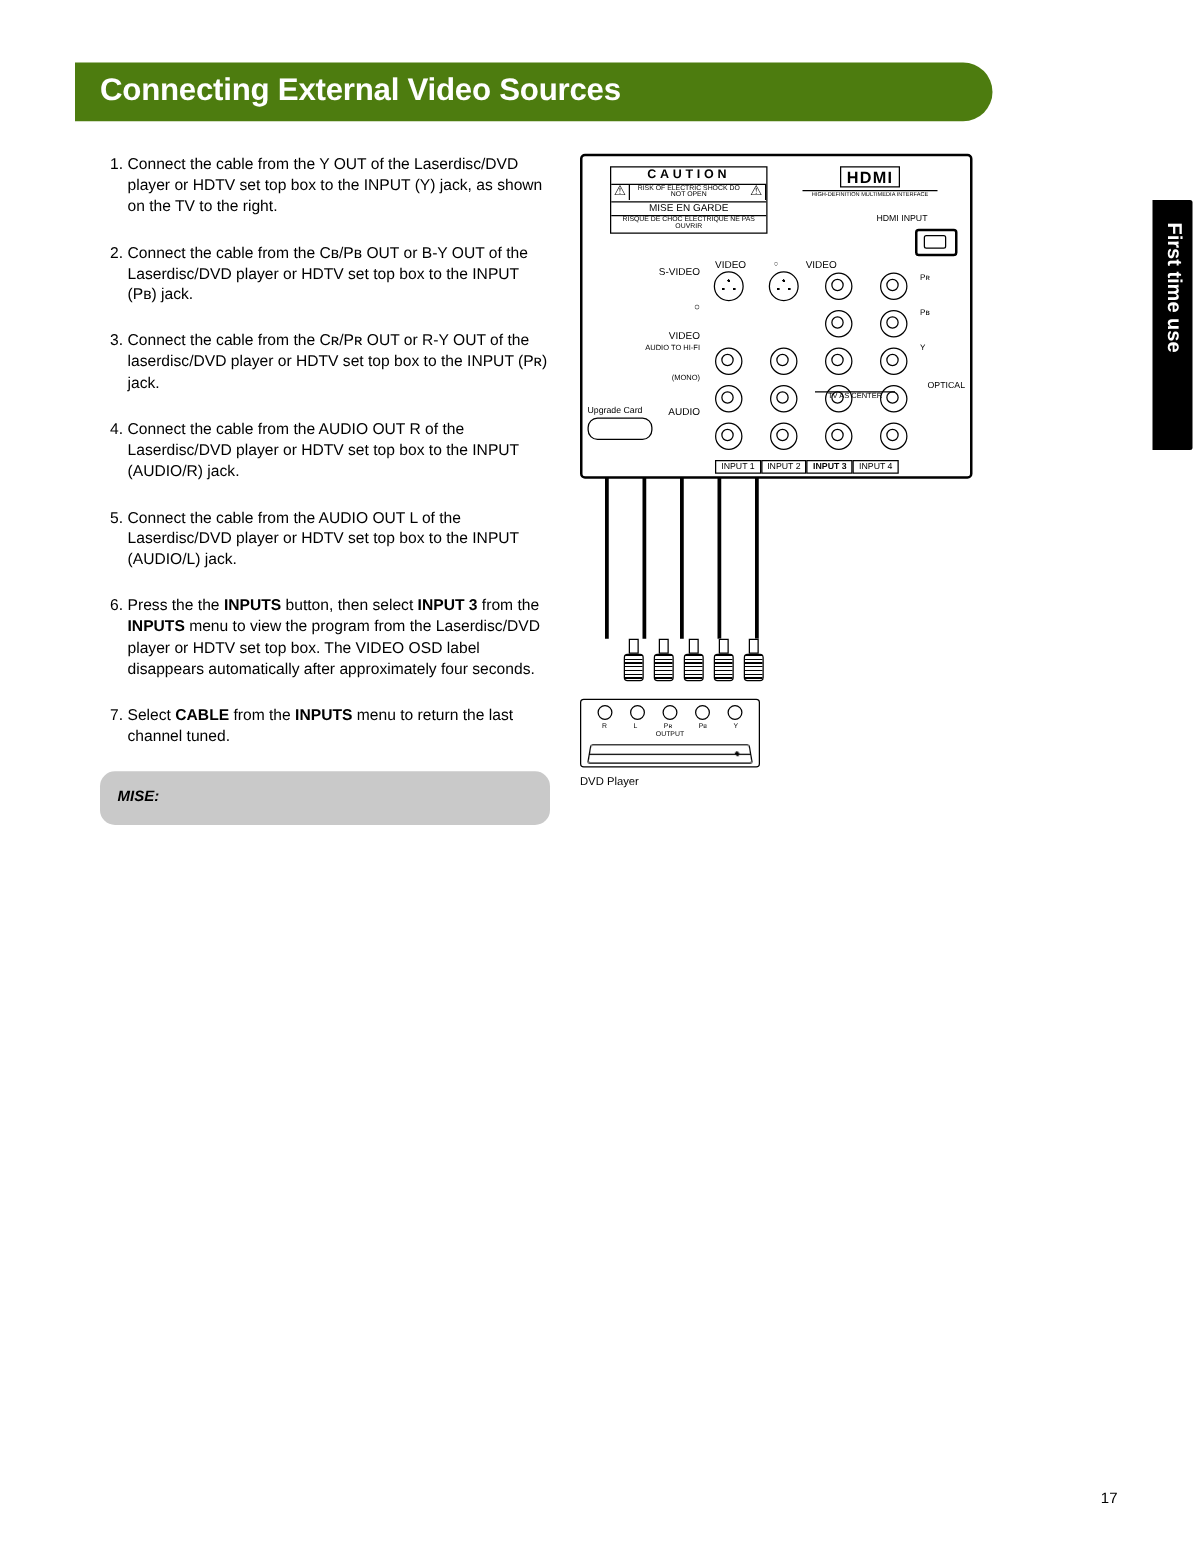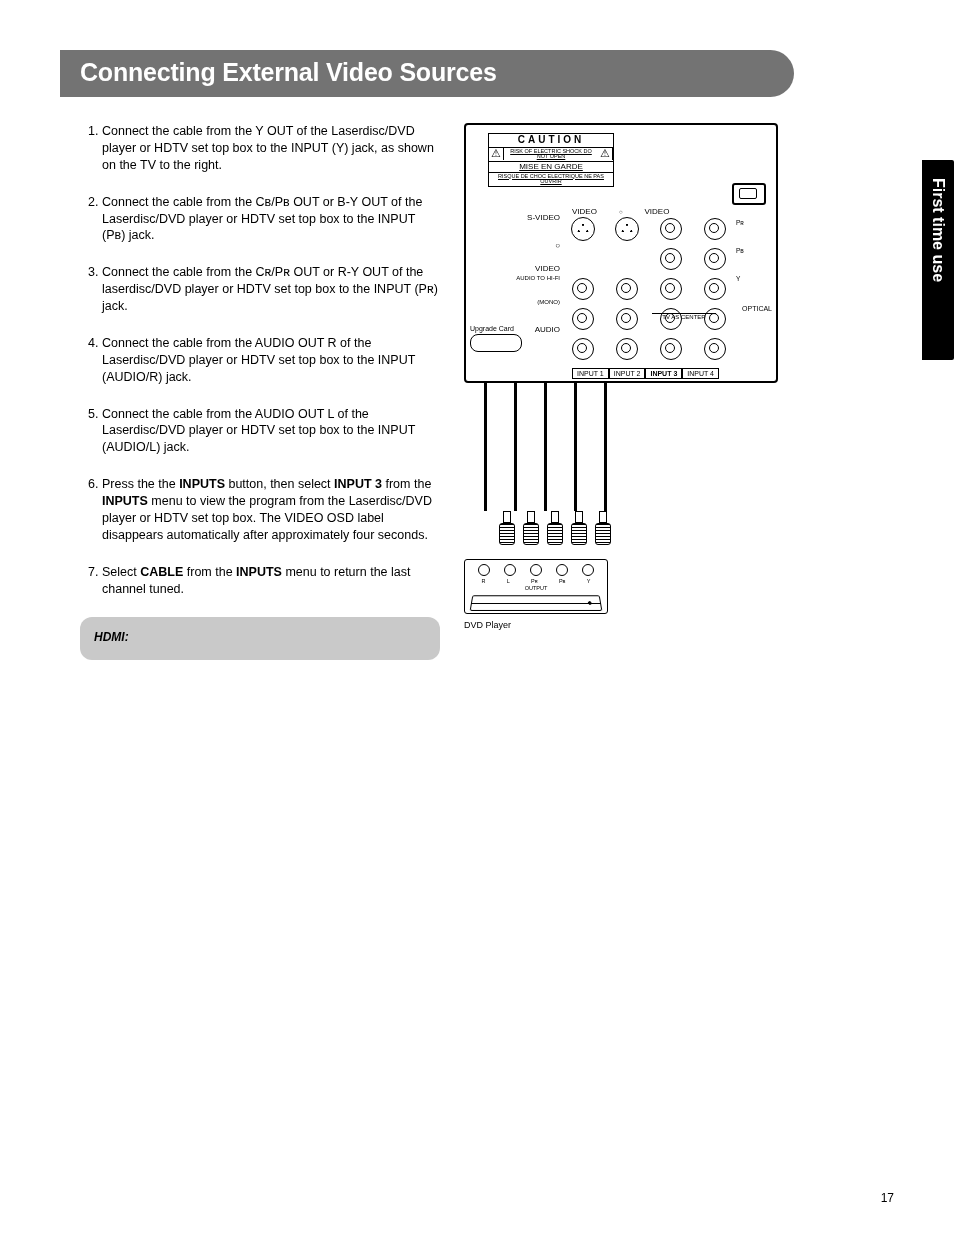--- a/index.html
+++ b/index.html
@@ -13,21 +13,21 @@
     position: relative;
     box-sizing: border-box;
   }
   .page {
     padding: 50px 60px 40px 60px;
     position: relative;
     height: 100%;
     box-sizing: border-box;
   }
   .title-bar {
-    background: #737373;
+    background: #4d7c0f;
     color: #fff;
     font-weight: 900;
     font-size: 25px;
     padding: 8px 30px 10px 20px;
     border-radius: 0 50px 50px 0;
     width: 88%;
     box-sizing: border-box;
     margin-bottom: 26px;
     letter-spacing: -0.2px;
   }
@@ -114,21 +114,20 @@
   .tri {
     width: 14px;
     font-size: 11px;
     border-right: 1px solid #000;
   }
   .caution-text {
     flex: 1;
     font-size: 5.5px;
     line-height: 1;
     padding: 1px;
-    text-decoration: underline;
   }
   .hdmi-box {
     position: absolute;
     top: 8px;
     right: 26px;
     width: 108px;
     text-align: center;
   }
   .hdmi-logo {
     font-size: 13px;
@@ -398,39 +397,44 @@
         <li>Connect the cable from the AUDIO OUT L of the Laserdisc/DVD player or HDTV set top box to the INPUT (AUDIO/L) jack.</li>
         <li>
           <span>Press the the </span><b>INPUTS</b><span> button, then select </span><b>INPUT 3</b><span> from the </span><b>INPUTS</b><span> menu to view the program from the Laserdisc/DVD player or HDTV set top box. The VIDEO OSD label disappears automatically after approximately four seconds.</span>
         </li>
         <li>
           <span>Select </span><b>CABLE</b><span>      from the </span><b>INPUTS</b><span> menu to return the last channel tuned.</span>
         </li>
       </ol>
 
       <div class="note">
-        <span class="note-label">HDMI:</span>
+        <span class="note-label">MISE:</span>
       </div>
     </div>
 
     <div class="right">
       <div class="panel">
         <div class="caution-box">
           <div class="caution-title">CAUTION</div>
           <div class="caution-row">
             <div class="tri">⚠</div>
             <div class="caution-text">RISK OF ELECTRIC SHOCK DO NOT OPEN</div>
             <div class="tri">⚠</div>
           </div>
           <div class="caution-row">
             <div class="caution-text" style="font-size:8px;">MISE EN GARDE</div>
           </div>
           <div class="caution-text">RISQUE DE CHOC ELECTRIQUE NE PAS OUVRIR</div>
         </div>
 
+        <div class="hdmi-box">
+          <span class="hdmi-logo">HDMI</span>
+          <div class="hdmi-sub">HIGH-DEFINITION MULTIMEDIA INTERFACE</div>
+          <div class="hdmi-label">HDMI INPUT</div>
+        </div>
         <div class="hdmi-port"></div>
 
         <div class="video-label">
           <span>VIDEO</span>
           <span>○</span>
           <span>VIDEO</span>
         </div>
 
         <div class="row-label-col">
           <div class="sv-row">

